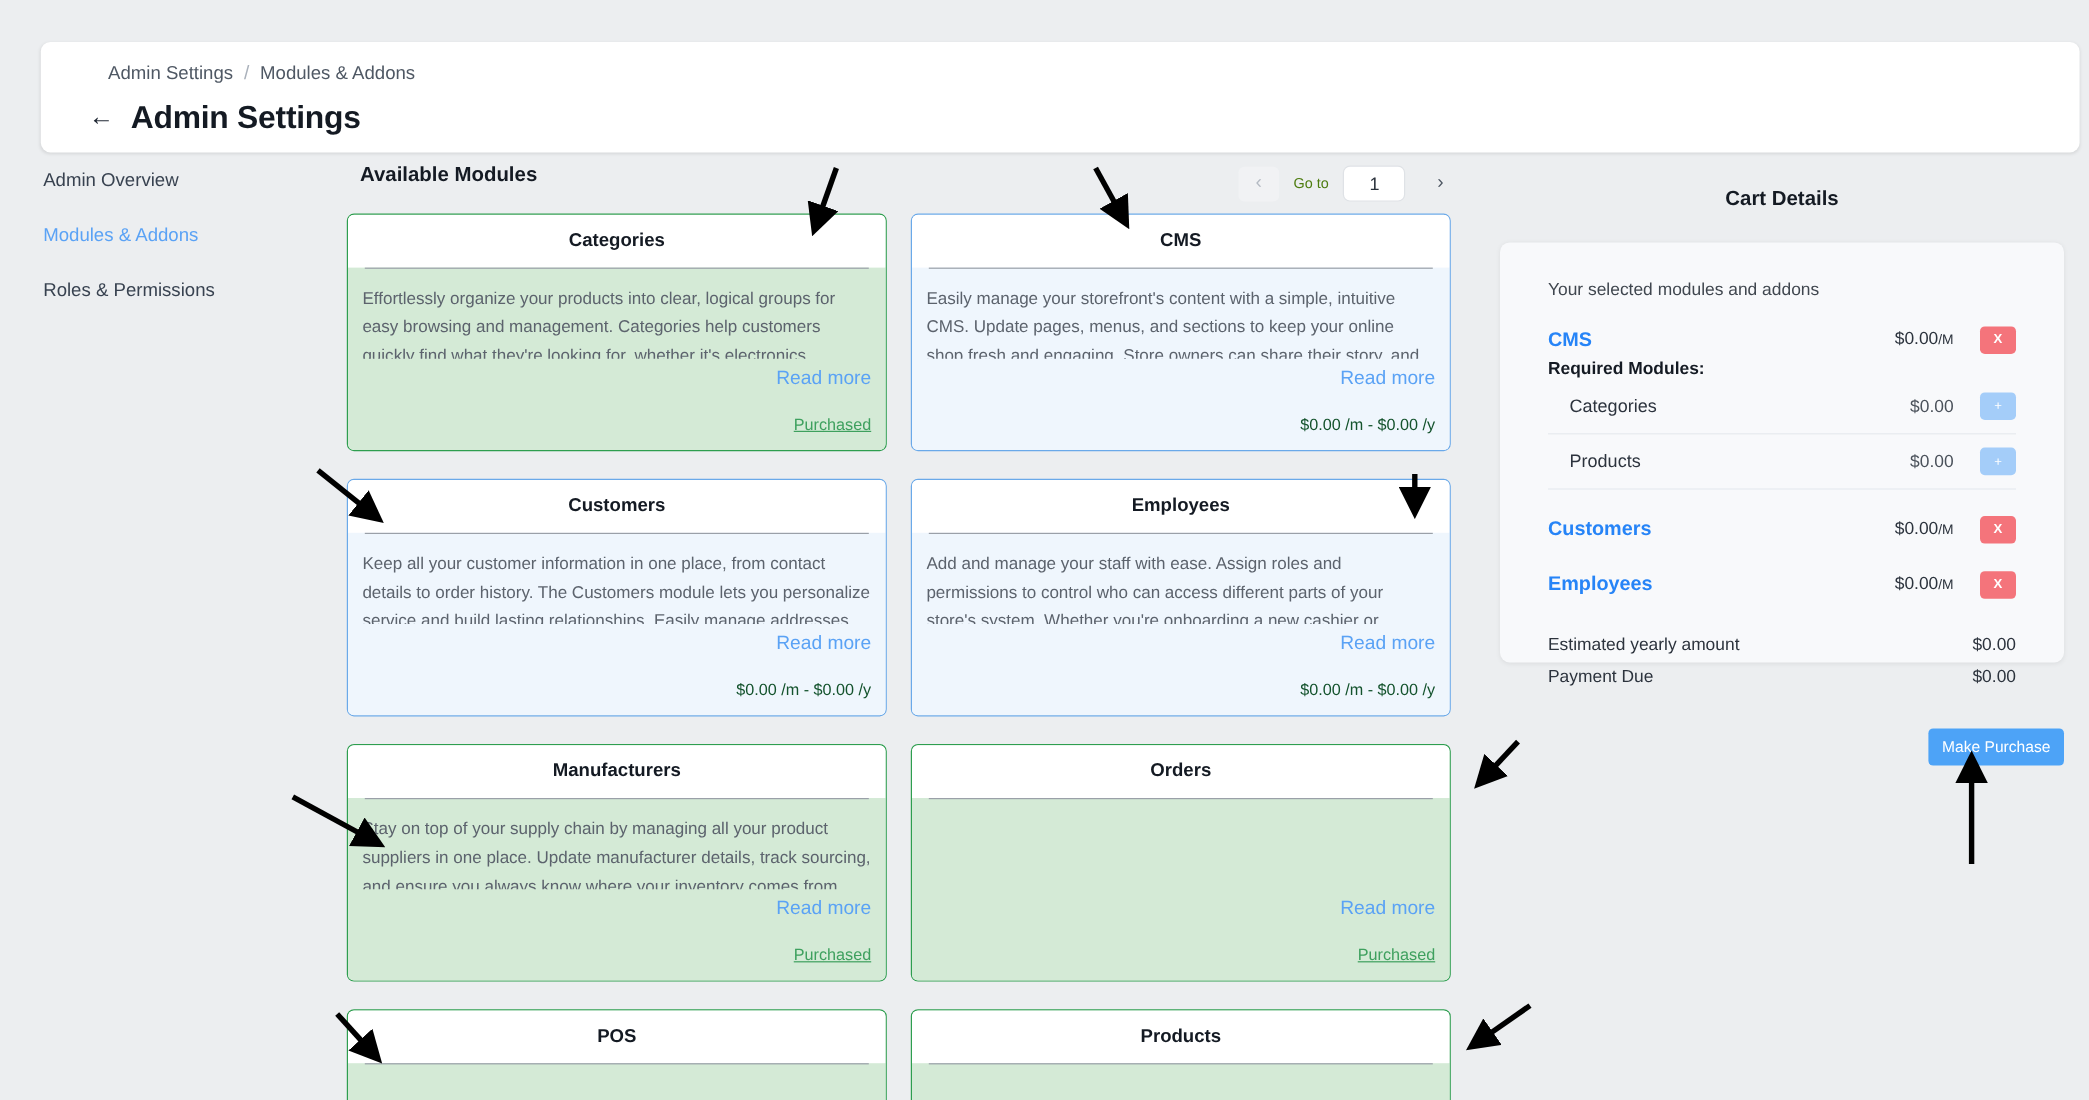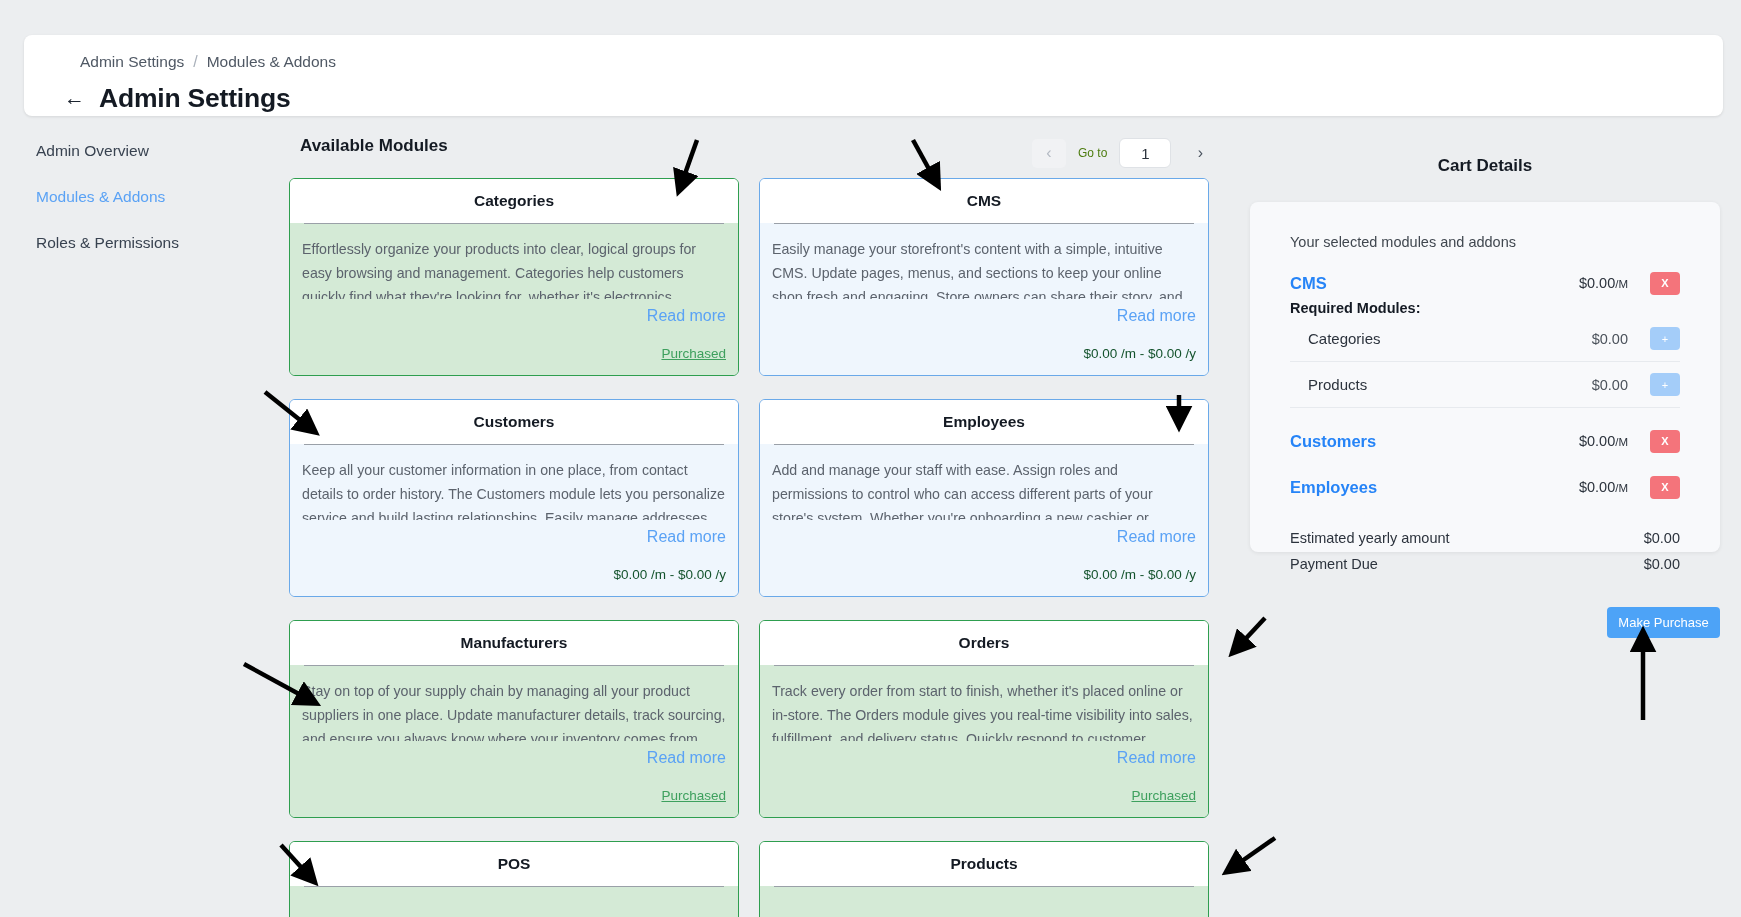--- a/index.html
+++ b/index.html
@@ -7,22 +7,22 @@
     width: 1741px; height: 917px;
     background: #eceef0;
     font-family: "Liberation Sans", sans-serif;
     overflow: hidden;
   }
   .page { position: relative; width: 1741px; height: 917px; }
 
   
   .header-card {
     position: absolute;
-    left: 24px; top: 35px;
-    width: 1699px; height: 81px;
+    left: 34px; top: 35px;
+    width: 1699px; height: 92px;
     background: #ffffff;
     border-radius: 8px;
     box-shadow: 0 1px 3px rgba(0,0,0,0.10);
   }
   .breadcrumb {
     position: absolute; left: 56px; top: 18px;
     font-size: 15.5px; color: #5a626e;
     display: flex; align-items: center; gap: 9px;
     white-space: nowrap;
   }
@@ -304,21 +304,20 @@
           <div class="card-foot purchased">Purchased</div>
         </div>
       </div>
 
       <div class="card green">
         <div class="card-head">
           <span class="card-title">Orders</span>
         </div>
         <div class="card-body">
           <div class="divider"></div>
-          <div class="card-desc">Track every order from start to finish, whether it's placed online or in-store. The Orders module gives you real-time visibility into sales, fulfillment, and delivery status. Quickly respond to customer…</div>
           <div class="read-more">Read more</div>
           <div class="card-foot purchased">Purchased</div>
         </div>
       </div>
 
       <div class="card green">
         <div class="card-head">
           <span class="card-title">POS</span>
         </div>
         <div class="card-body">

